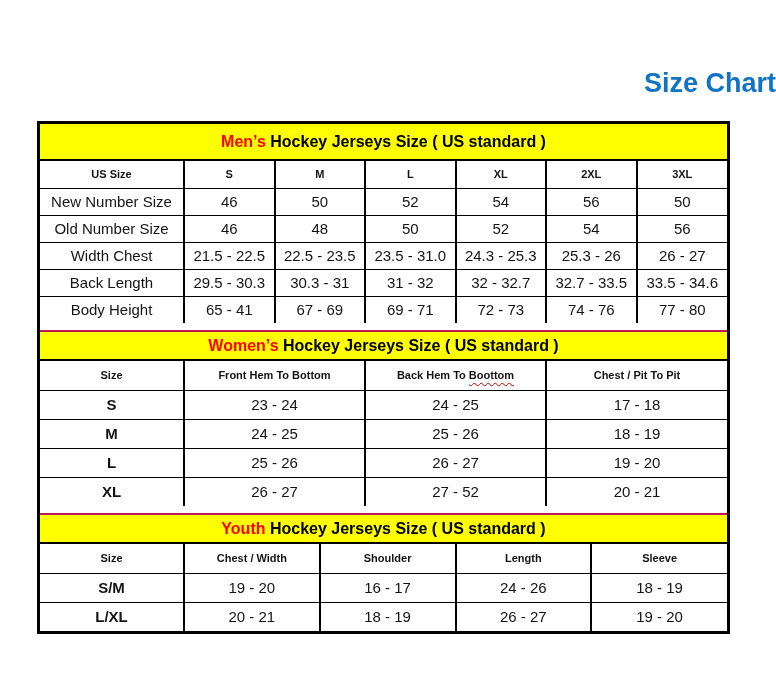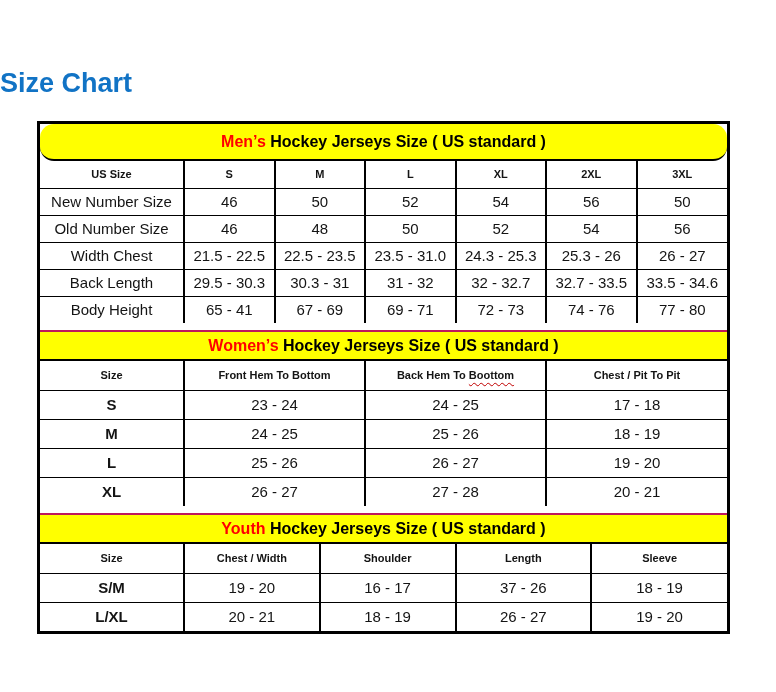--- a/index.html
+++ b/index.html
@@ -1,34 +1,34 @@
 <!DOCTYPE html>
 <html><head>
 <meta charset="utf-8">
 <style>
   html,body{margin:0;padding:0;background:#ffffff;}
   body{font-family:"Liberation Sans", sans-serif;}
   .sheet{position:relative;width:776px;height:692px;background:#ffffff;overflow:hidden;}
 
   .page-title{
     position:absolute;top:68px;left:0;width:100%;
-    text-align:left;font-size:27px;font-weight:700;color:#1173C5;
+    text-align:right;font-size:27px;font-weight:700;color:#1173C5;
   }
 
   .chart{
     position:absolute;left:37px;top:121px;width:693px;
     border:3px solid #000;box-sizing:border-box;background:#fff;
   }
 
   .band{
     background:#FFFF00;color:#000;
     border-bottom:2px solid #000;
     text-align:center;font-weight:700;font-size:16px;
   }
-  .band-lg{height:35px;line-height:35px;border-radius:14px;}
+  .band-lg{height:35px;line-height:35px;}
   .band-sm{height:27px;line-height:27px;border-top:2px solid #be185d;}
   .red{color:#FF0000;}
 
   .spacer{height:7px;background:#fff;}
 
   table.tbl{width:100%;border-collapse:collapse;table-layout:fixed;}
   .tbl th,.tbl td{
     border:1px solid #000;
     border-left-width:2px;border-right-width:2px;
     text-align:center;vertical-align:middle;
@@ -171,21 +171,21 @@
         </tr>
         <tr>
           <td>L</td>
           <td>25 - 26</td>
           <td>26 - 27</td>
           <td>19 - 20</td>
         </tr>
         <tr>
           <td>XL</td>
           <td>26 - 27</td>
-          <td>27 - 28</td>
+          <td>27 - 52</td>
           <td>20 - 21</td>
         </tr>
       </tbody>
     </table>
 
     <div class="spacer"></div>
 
     <div class="band band-sm">
       <span class="red">Youth</span><span> Hockey Jerseys Size ( US standard )</span>
     </div>
@@ -203,21 +203,21 @@
           <th>Size</th>
           <th>Chest / Width</th>
           <th>Shoulder</th>
           <th>Length</th>
           <th>Sleeve</th>
         </tr>
         <tr>
           <td>S/M</td>
           <td>19 - 20</td>
           <td>16 - 17</td>
-          <td>37 - 26</td>
+          <td>24 - 26</td>
           <td>18 - 19</td>
         </tr>
         <tr>
           <td>L/XL</td>
           <td>20 - 21</td>
           <td>18 - 19</td>
           <td>26 - 27</td>
           <td>19 - 20</td>
         </tr>
       </tbody>

